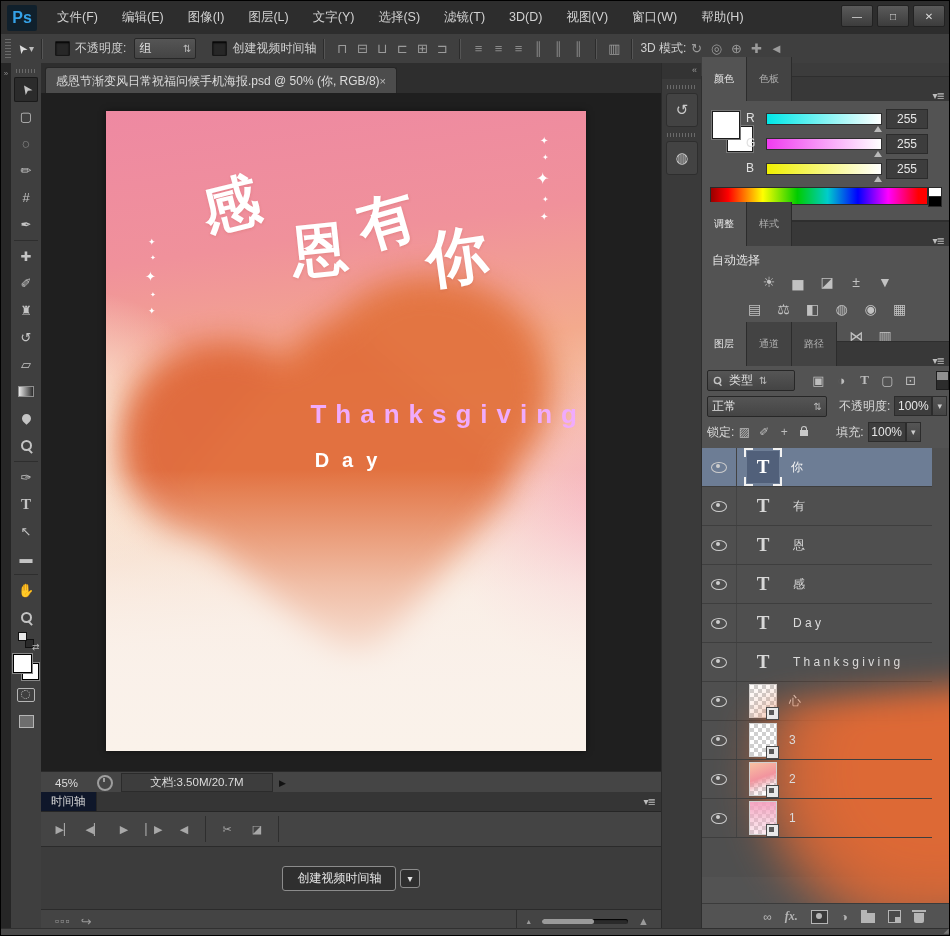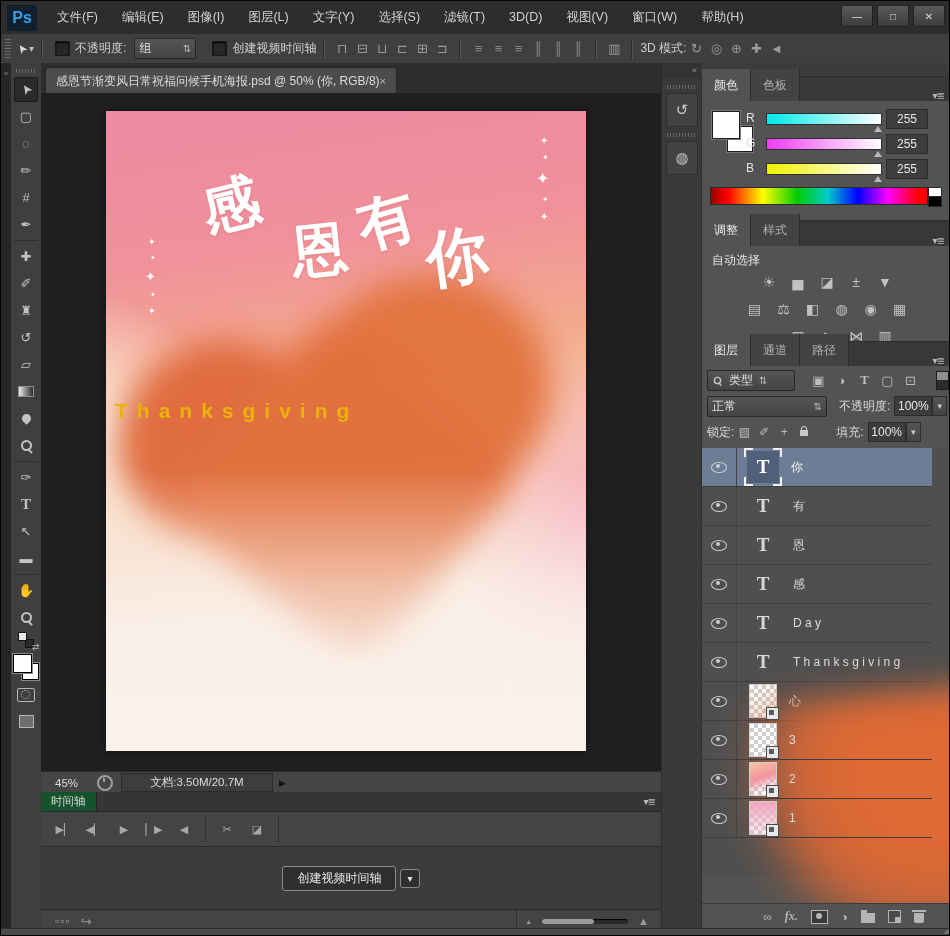--- a/index.html
+++ b/index.html
@@ -62,54 +62,54 @@
   .heart i{position:absolute}
   .h-l{left:6px;top:62px;width:212px;height:202px;border-radius:50%;background:#e06a3c}
   .h-r{left:198px;top:14px;width:244px;height:228px;border-radius:50%;background:#e37440}
   .h-b{left:98px;top:92px;width:258px;height:258px;background:#e26f3d;border-radius:34px;transform:rotate(45deg)}
   .p-fade{position:absolute;inset:0;background:linear-gradient(180deg,transparent 56%,rgba(250,240,233,.6) 74%,rgba(250,241,234,.95) 88%,#faf2ea 100%)}
   .pchar{position:absolute;color:#fff;font-weight:900;font-family:"Liberation Serif","DejaVu Serif",serif;font-size:58px;text-shadow:0 1px 3px rgba(170,60,40,.18)}
   .pc0{left:96px;top:56px;transform:rotate(-14deg)}
   .pc1{left:186px;top:102px;transform:rotate(-6deg);font-size:56px}
   .pc2{left:252px;top:72px;transform:rotate(-16deg)}
   .pc3{left:320px;top:104px;transform:rotate(-8deg);font-size:62px}
-  .pline1{position:absolute;left:0;top:288px;width:100%;text-align:left;color:#eab308;font-weight:700;font-size:21px;letter-spacing:9px;text-indent:9px}
+  .pline1{position:absolute;left:0;top:288px;width:100%;text-align:right;color:#f0abfc;font-weight:700;font-size:26px;letter-spacing:9px;text-indent:9px}
   .pline2{position:absolute;left:0;top:338px;width:100%;text-align:center;color:#fff;font-weight:700;font-size:20px;letter-spacing:13px;text-indent:13px}
   .spark{position:absolute;color:#fff}
   
   #statusbar{position:absolute;left:0;top:708px;width:620px;height:21px;background:#454545;border-top:1px solid #2a2a2a;display:flex;align-items:center;font-size:11.5px;color:#ddd}
   .zoomtxt{margin-left:14px;width:34px}
   .i-clock{width:12px;height:12px;border:2px solid #9e9e9e;border-radius:50%;position:relative;display:inline-block;margin:0 8px}
   .i-clock::before{content:"";position:absolute;left:4px;top:1px;width:2px;height:4px;background:#9e9e9e}
   .docfield{width:150px;height:17px;background:#3d3d3d;border:1px solid #2b2b2b;display:flex;align-items:center;justify-content:center;color:#ddd}
   .flyout{color:#111;font-size:9px;margin-left:6px}
   
   #timeline{position:absolute;left:0;top:729px;width:620px;bottom:0;background:#3c3c3c}
   .tl-head{height:19px;background:#353535;border-bottom:1px solid #262626;display:flex;align-items:center}
-  .tl-tab{background:#14532d;height:19px;display:flex;align-items:center;padding:0 10px;color:#d5d5d5;font-size:11.5px;border-right:1px solid #262626}
+  .tl-tab{background:#0f172a;height:19px;display:flex;align-items:center;padding:0 10px;color:#d5d5d5;font-size:11.5px;border-right:1px solid #262626}
   .pm{margin-left:auto;margin-right:6px;color:#bdbdbd;font-size:10px;letter-spacing:-1px}
   .tl-ctrl{height:34px;background:#444;border-bottom:1px solid #2b2b2b;display:flex;align-items:center}
   .tb{color:#a8a8a8;font-size:11px;width:30px;text-align:center}
   .vsep{width:1px;height:26px;background:#2e2e2e;margin:0 6px}
   .tl-body{height:62px;display:flex;align-items:center;justify-content:center;gap:4px;border-bottom:1px solid #2b2b2b}
   .mkbtn{background:#2f2f2f;border:1px solid #8c8c8c;border-radius:3px;color:#e3e3e3;font-size:12px;padding:3px 14px}
   .mkbtn.arr{padding:3px 6px;font-size:10px}
   .tl-foot{height:22px;background:#444;display:flex;align-items:center;color:#9a9a9a}
   .fsep{width:1px;height:22px;background:#2e2e2e;margin:0 8px}
   .slider{width:86px;height:5px;background:#2a2a2a;border-radius:3px;margin:0 10px;box-shadow:inset 0 1px 1px #000}
   .slider i{display:block;width:60%;height:100%;background:#9a9a9a;border-radius:3px}
   
   #dock{position:absolute;left:660px;top:62px;width:40px;bottom:0;background:#3a3a3a;border-left:1px solid #2a2a2a}
   .dock-top{height:16px;background:#333;color:#9a9a9a;font-size:9px;text-align:right;padding:2px 5px 0 0;box-sizing:border-box}
   .dockbtn{width:30px;height:32px;margin:3px auto;background:#434343;border:1px solid #2e2e2e;border-radius:3px;display:flex;align-items:center;justify-content:center;color:#c9c9c9;font-size:15px}
   
   #panels{position:absolute;left:700px;top:62px;width:250px;bottom:0;background:#3c3c3c}
   .panel{position:absolute;left:0;width:250px;background:#535353;border:1px solid #2e2e2e;box-sizing:border-box}
   .ptabs{height:24px;background:#383838;display:flex;align-items:flex-end}
-  .ptab{height:20px;padding:6px 12px;display:flex;align-items:center;font-size:12px;color:#b2b2b2;background:#434343;border-right:1px solid #2c2c2c}
+  .ptab{height:20px;padding:12px 12px;display:flex;align-items:center;font-size:10px;color:#b2b2b2;background:#434343;border-right:1px solid #2c2c2c}
   .ptab.act{background:#535353;color:#e8e8e8}
   
   #p-color{top:13px;height:145px}
   .cswatch{position:absolute;left:10px;top:34px;width:44px;height:44px}
   .cswatch i{position:absolute;background:#fff;border:1px solid #1c1c1c;box-shadow:0 0 0 1px #777}
   .cswatch .f{left:0;top:0;width:26px;height:26px;z-index:2}
   .cswatch .b{left:15px;top:15px;width:24px;height:24px}
   .crow{position:absolute;left:0;height:20px;width:250px}
   .crow .cl{position:absolute;left:44px;top:2px;color:#e0e0e0}
   .ctrack{position:absolute;left:64px;top:4px;width:114px;height:10px;border:1px solid #2e2e2e}
@@ -350,20 +350,21 @@
         <span class="spark" style="left:42px;top:126px;font-size:9px">✦</span>
         <span class="spark" style="left:44px;top:143px;font-size:7px">✦</span>
         <span class="spark" style="left:39px;top:158px;font-size:13px">✦</span>
         <span class="spark" style="left:44px;top:180px;font-size:7px">✦</span>
         <span class="spark" style="left:42px;top:195px;font-size:9px">✦</span>
         <span class="pchar pc0">感</span>
         <span class="pchar pc1">恩</span>
         <span class="pchar pc2">有</span>
         <span class="pchar pc3">你</span>
         <div class="pline1">Thanksgiving</div>
+        <div class="pline2">Day</div>
       </div>
     </div>
 
     <div id="statusbar">
       <span class="zoomtxt">45%</span>
       <span class="i-clock"></span>
       <span class="docfield">
         <span>文档:3.50M/20.7M</span>
       </span>
       <span class="flyout">▶</span>

